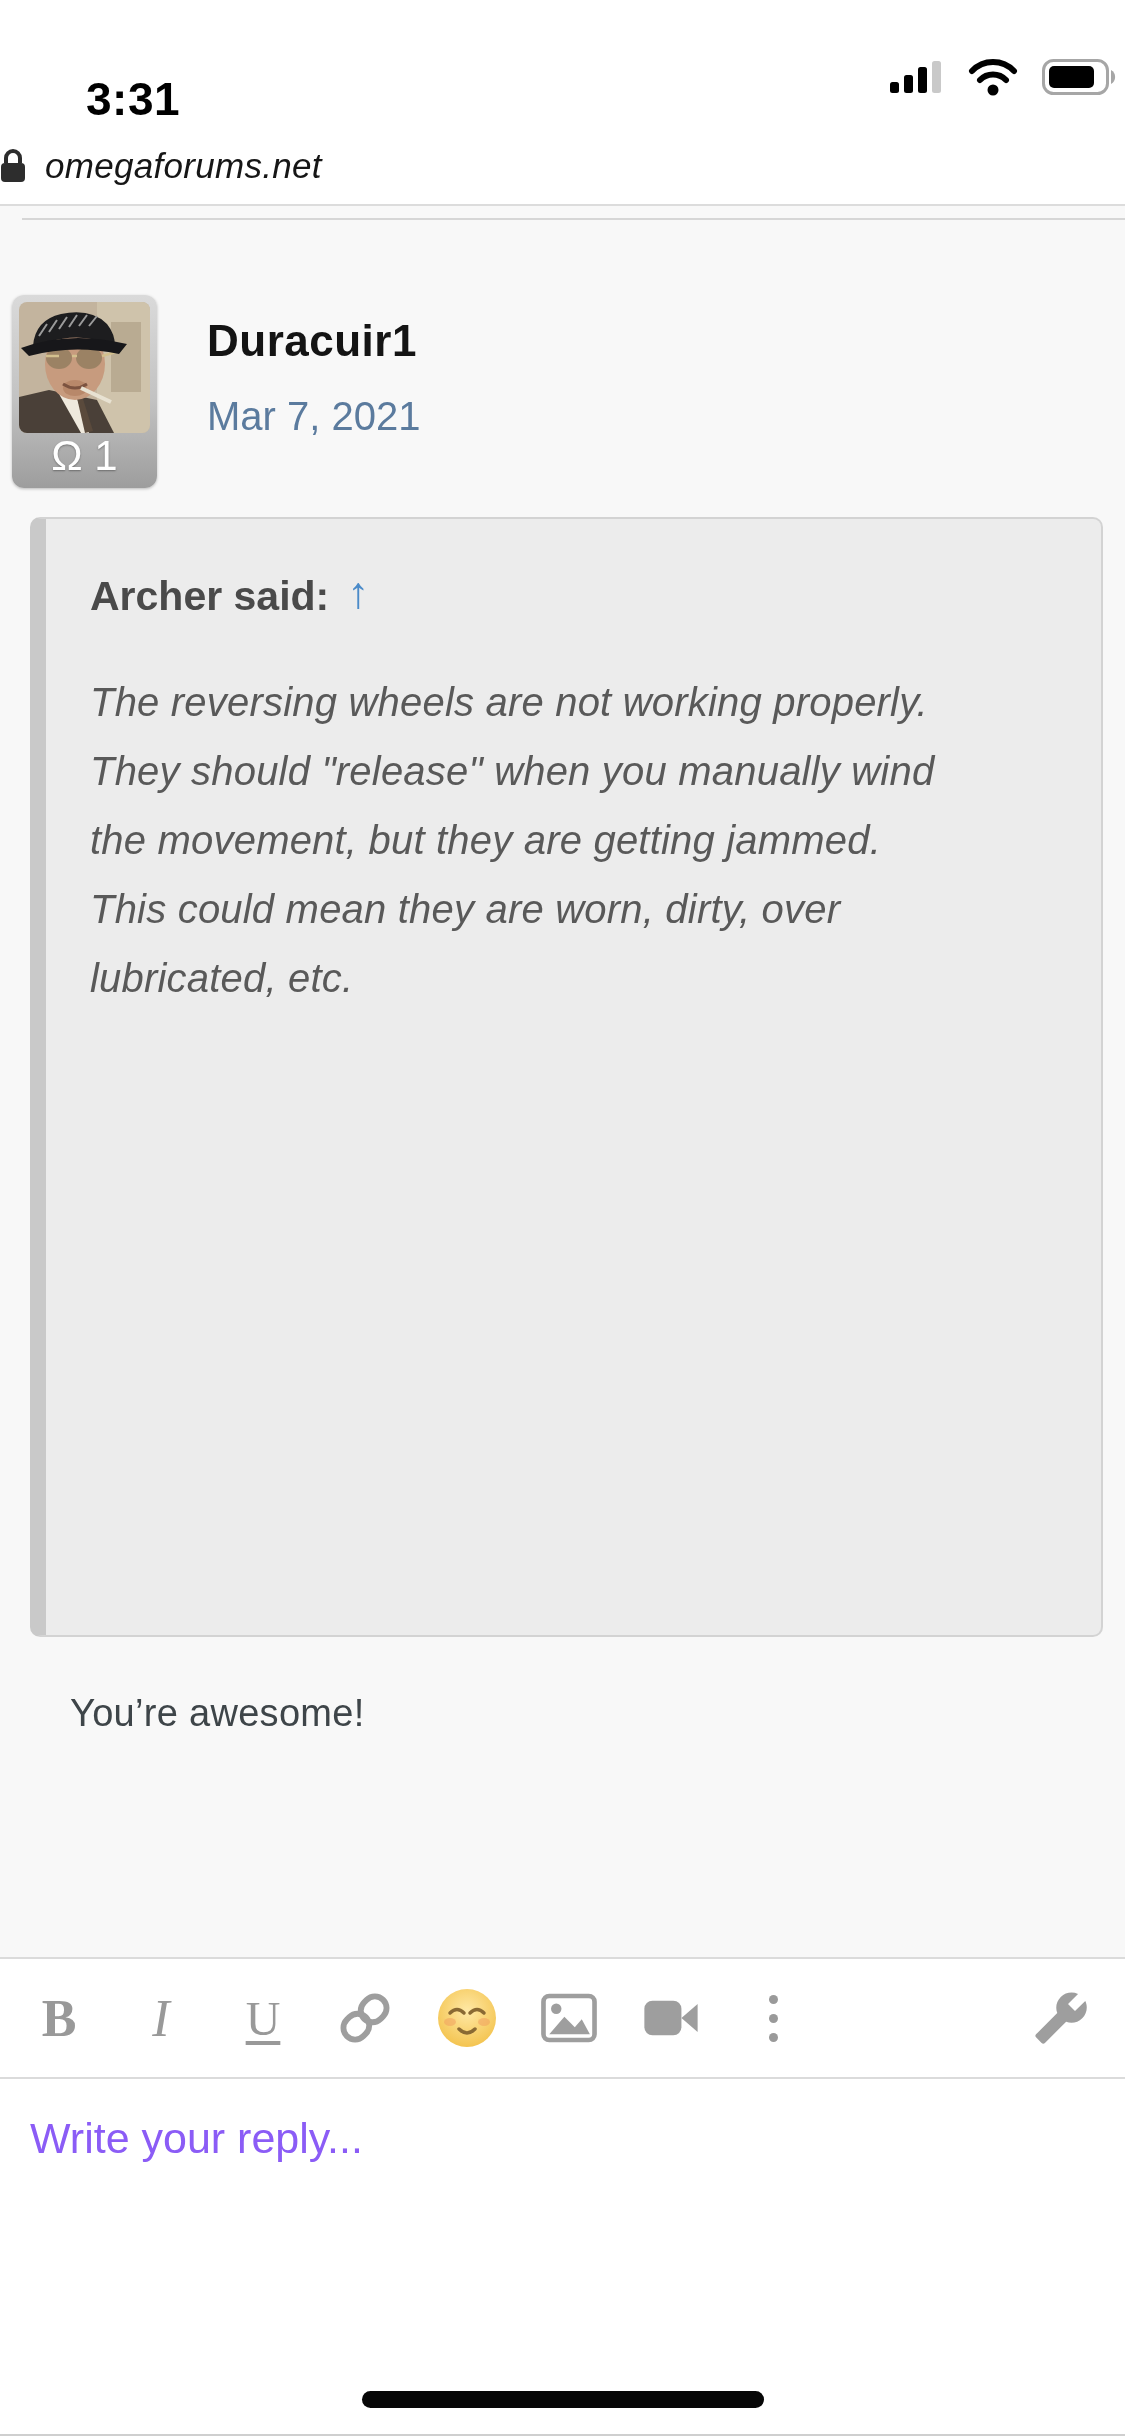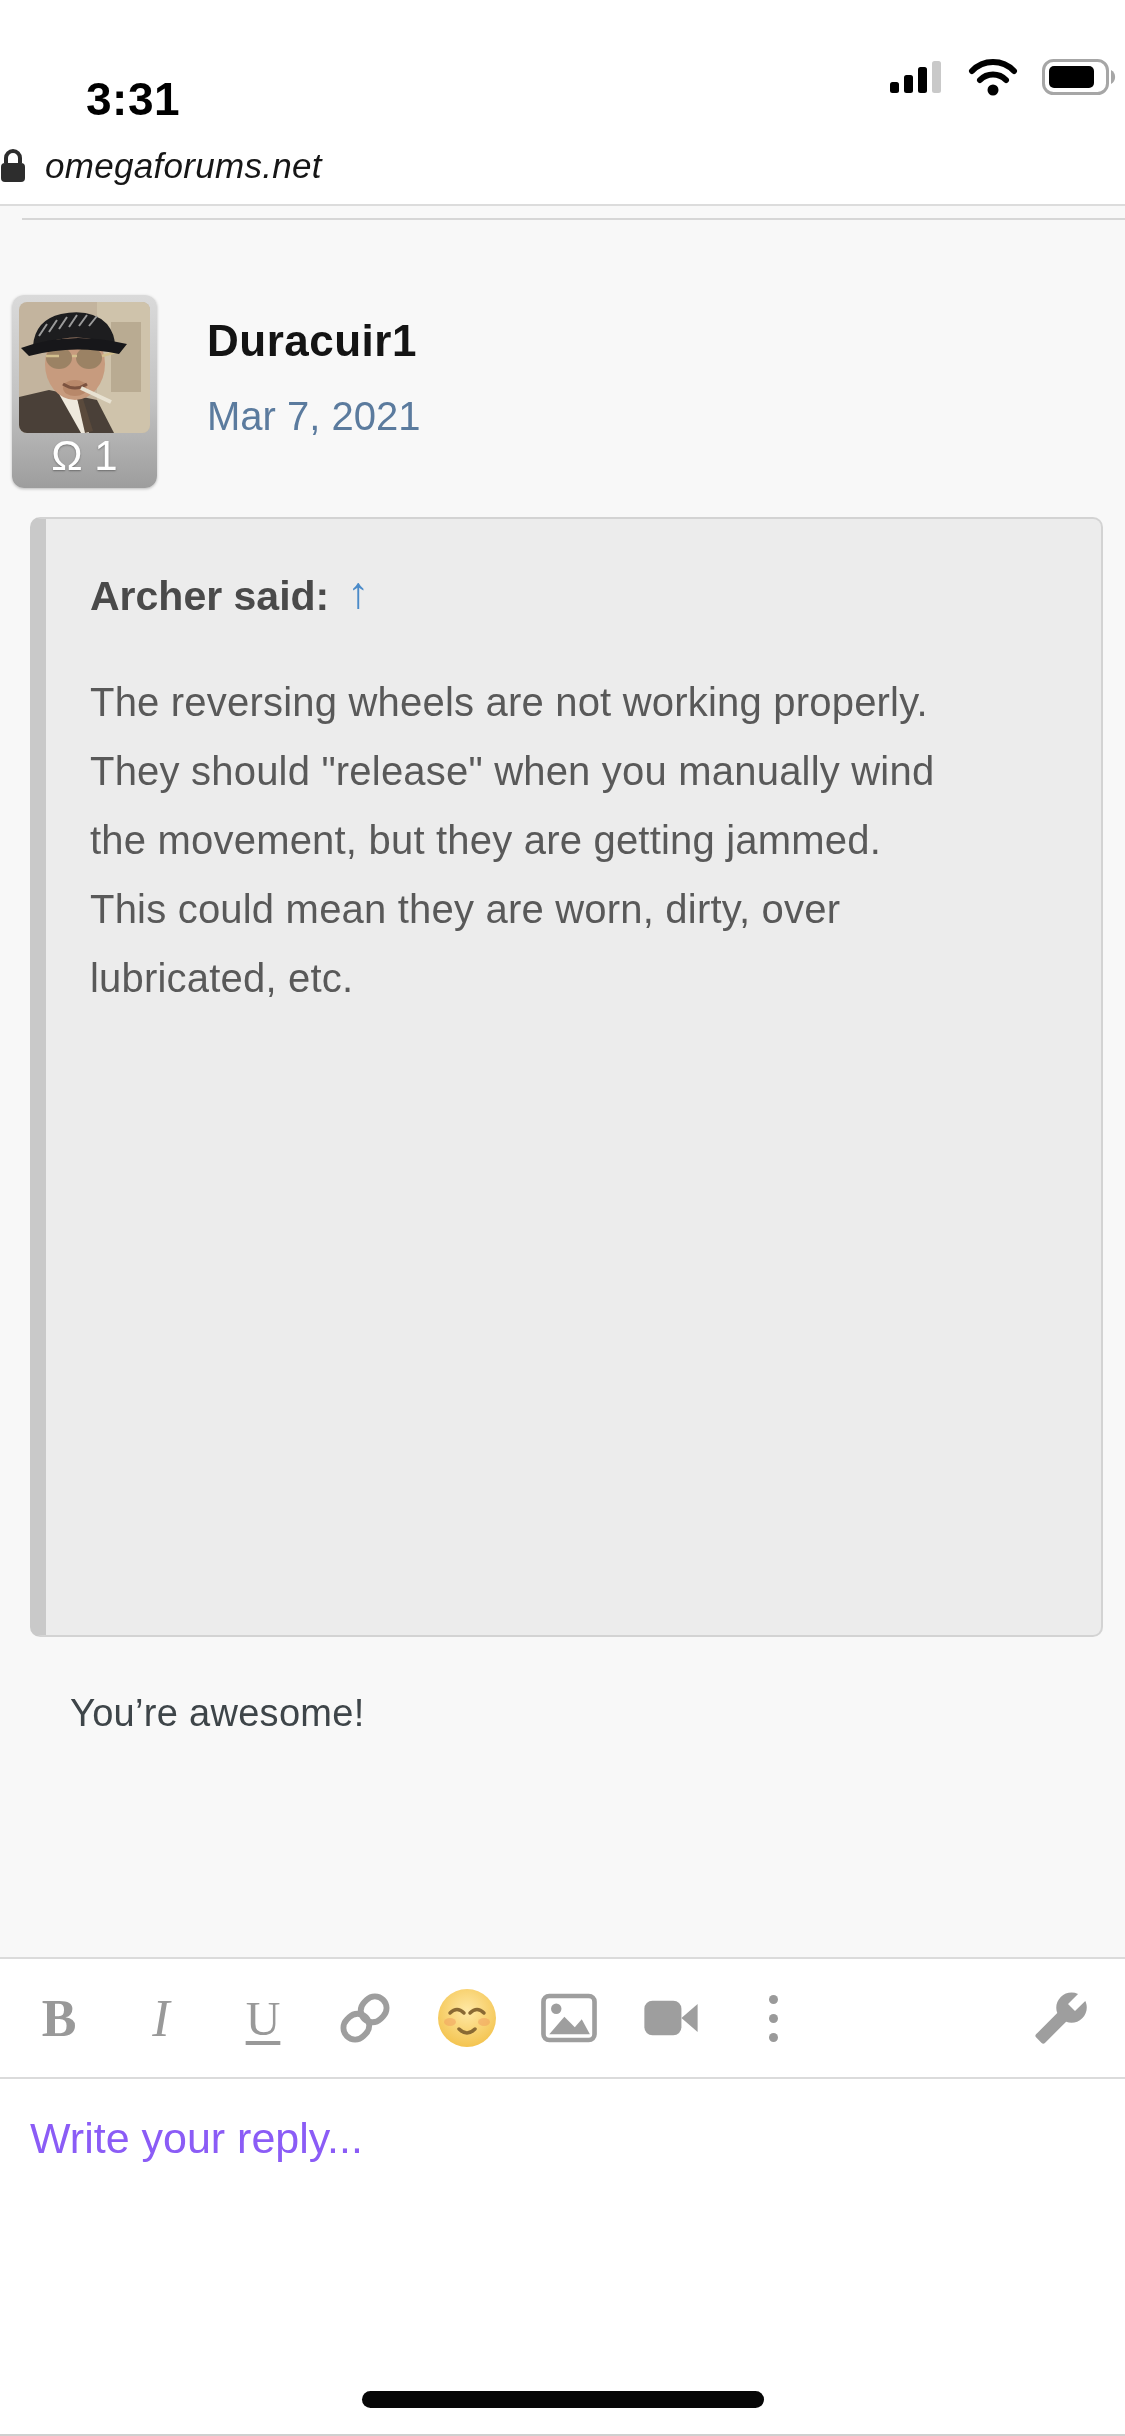--- a/index.html
+++ b/index.html
@@ -20,21 +20,21 @@
   .avatar-badge{position:absolute;left:0;right:0;bottom:8px;text-align:center;font-size:42px;color:#ffffff;text-shadow:0 1px 2px rgba(0,0,0,0.35);}
   .username{position:absolute;left:207px;top:316px;font-size:44px;font-weight:700;color:#141414;letter-spacing:0.5px;}
   .post-date{position:absolute;left:207px;top:394px;font-size:40px;color:#5b7b9e;}
 
   
   .quote{position:absolute;left:30px;top:517px;width:1073px;height:1120px;box-sizing:border-box;background:#ececec;border:2px solid #d3d3d3;border-left:16px solid #c9c9c9;border-radius:10px;padding:22px 36px 0 44px;}
   .quote-title-row{display:flex;align-items:baseline;gap:18px;line-height:52px;margin-top:28px;}
   .quote-title{font-size:41px;font-weight:700;color:#4a4a4a;}
   .quote-arrow{font-size:44px;color:#4b8bc9;position:relative;top:-2px;}
   .quote-body{margin-top:46px;}
-  .quote-p{margin:0;font-size:40px;line-height:69px;color:#595959;letter-spacing:0.2px;white-space:pre-line;}
+  .quote-p{margin:0;font-style:italic;font-size:40px;line-height:69px;color:#595959;letter-spacing:0.2px;white-space:pre-line;}
   .quote-p + .quote-p{margin-top:69px;}
 
   
   .message{position:absolute;left:30px;top:1692px;font-size:38px;color:#3e4549;letter-spacing:0.3px;margin-left:40px;}
   .actions{position:absolute;top:1812px;right:70px;display:flex;gap:92px;}
   .action-link{font-size:37px;color:#c4302b;letter-spacing:1.5px;line-height:44px;}
 
   
   .toolbar{position:absolute;top:1957px;left:0;right:0;height:122px;background:#ffffff;border-top:2px solid #dbdbdb;border-bottom:2px solid #dbdbdb;box-sizing:border-box;display:flex;align-items:center;padding:0 22px 0 8px;}
   .tb-item{width:102px;height:100%;display:flex;align-items:center;justify-content:center;cursor:pointer;}

